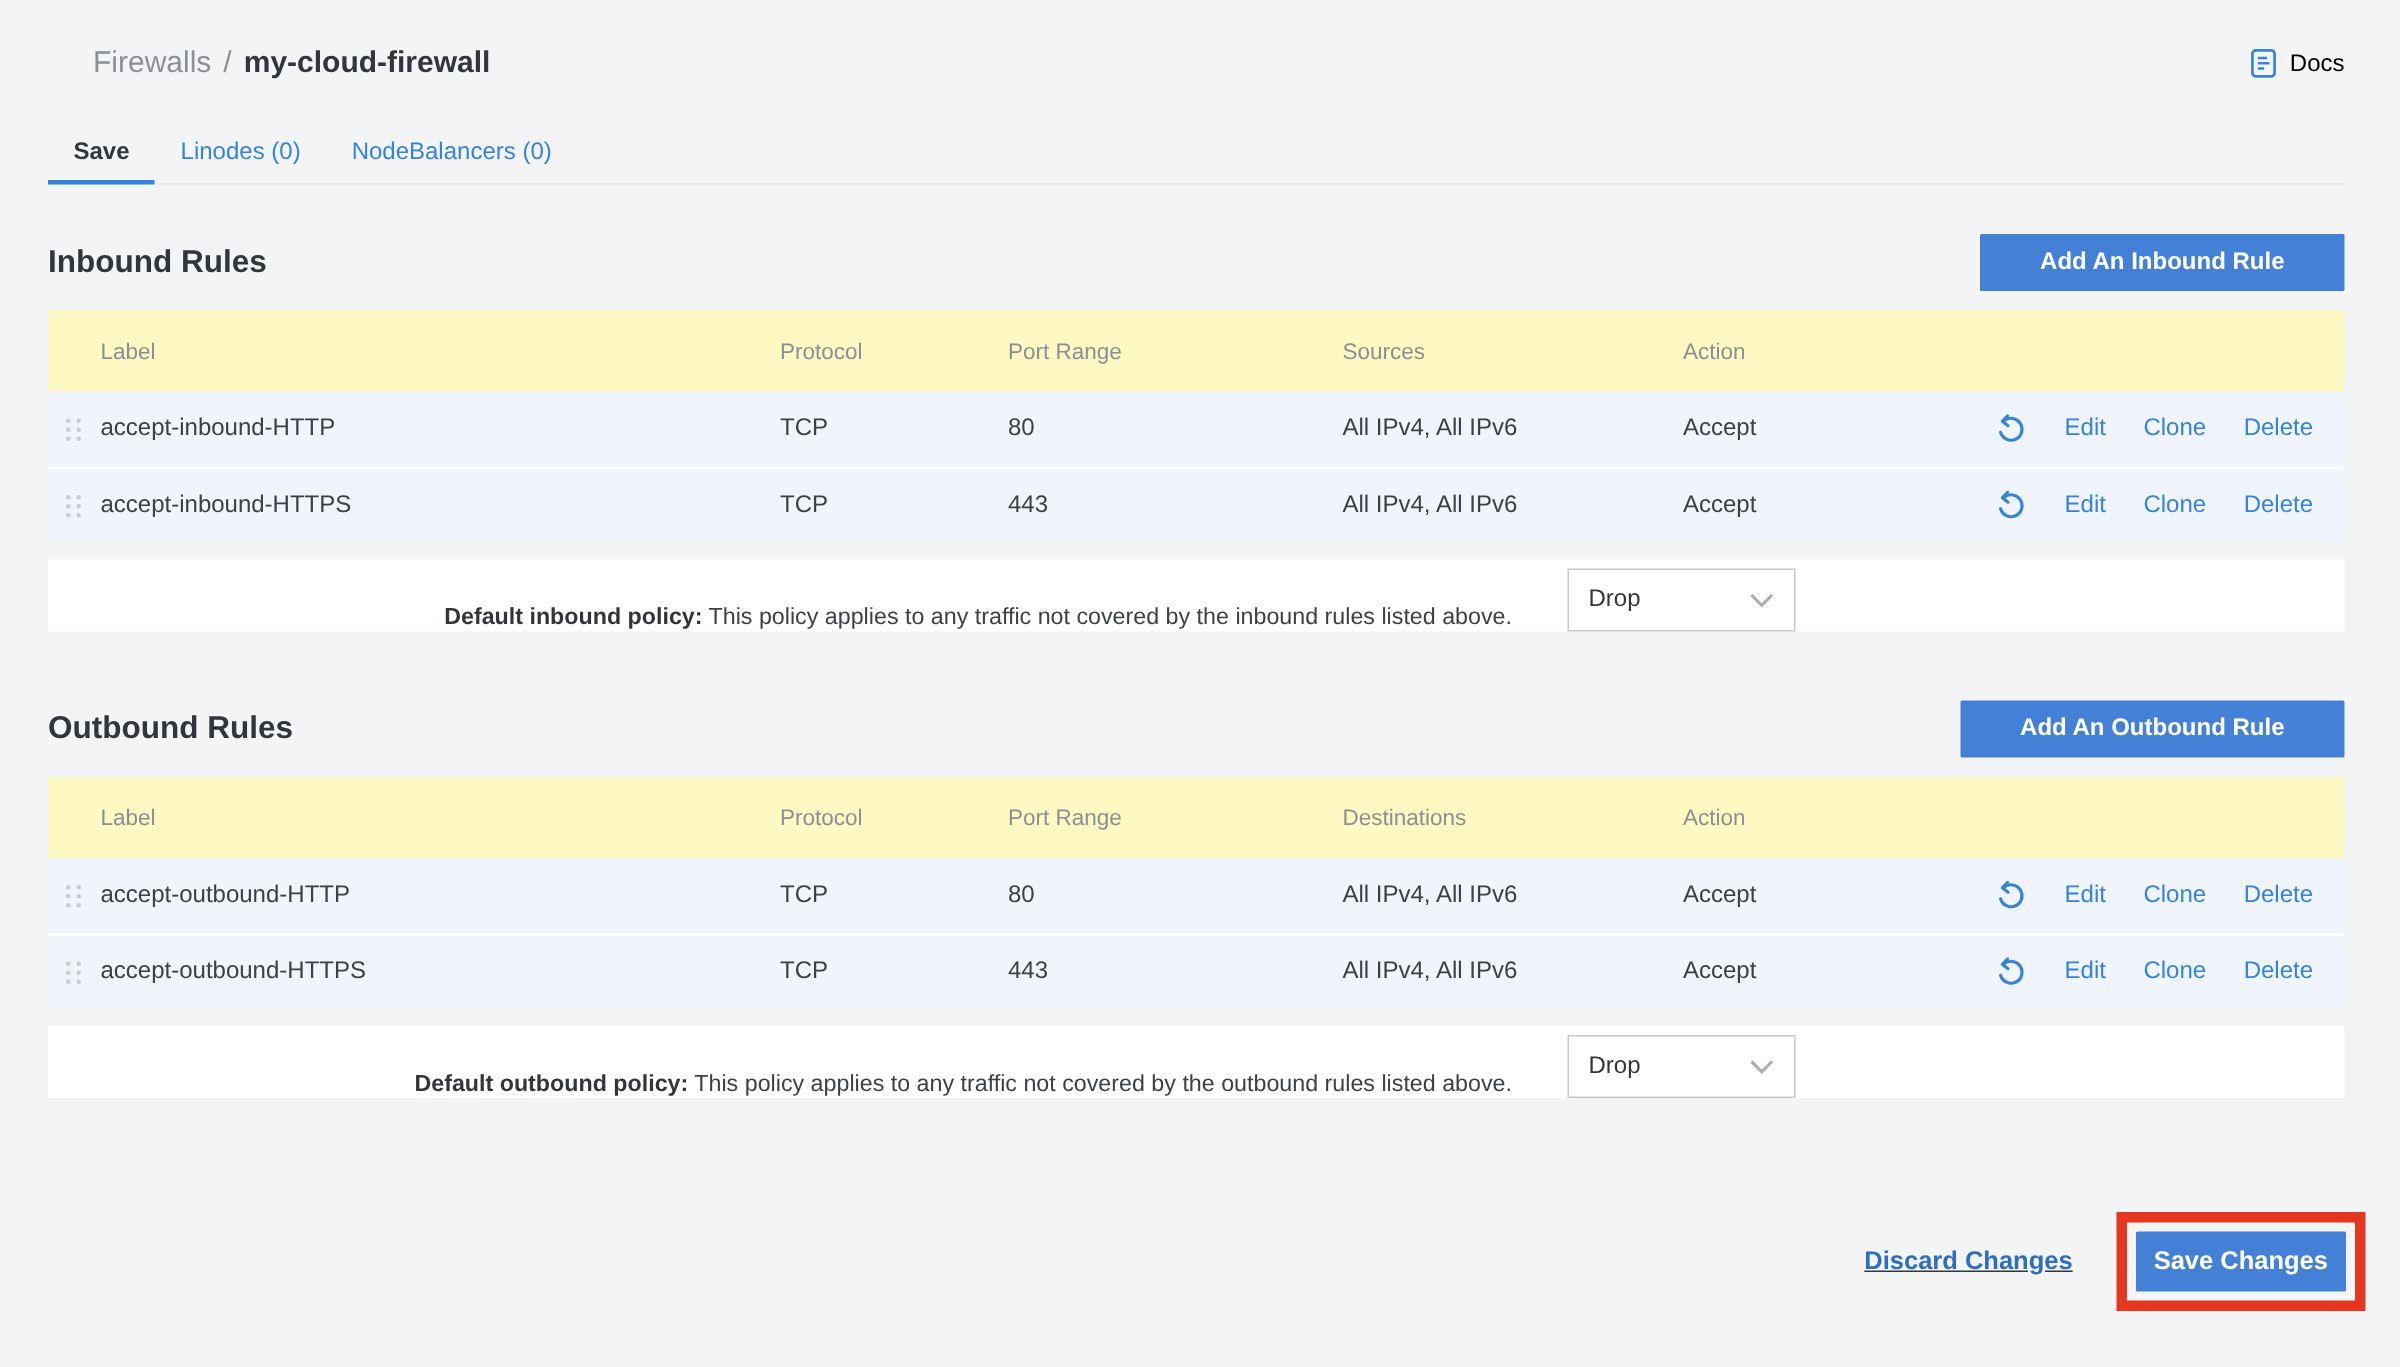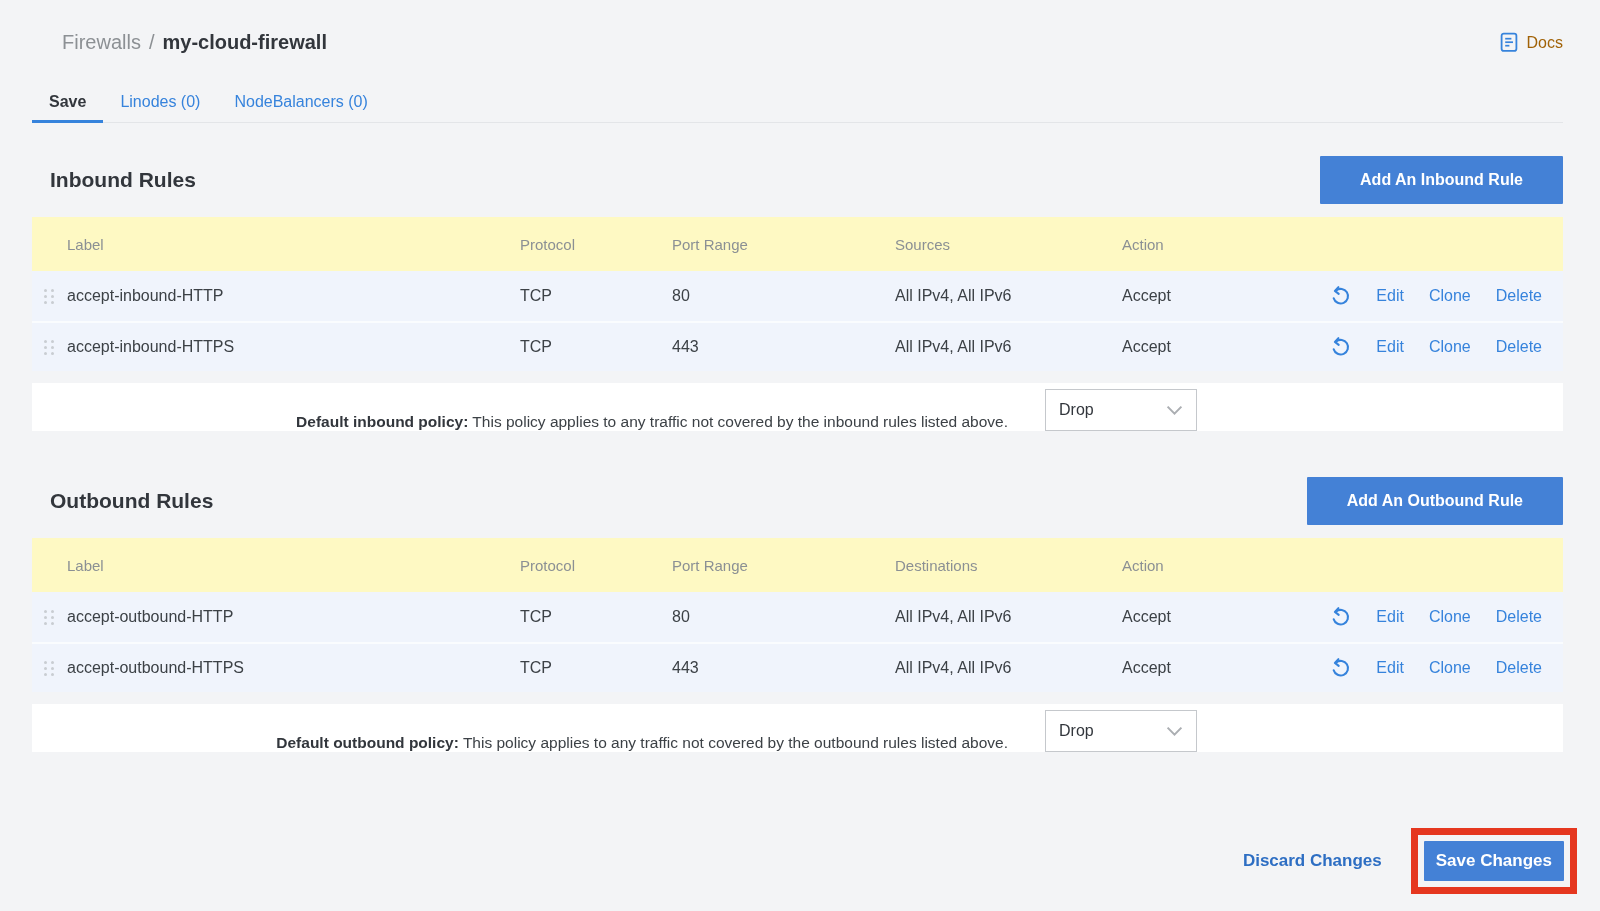--- a/index.html
+++ b/index.html
@@ -10,37 +10,37 @@
     font-family:"Liberation Sans","DejaVu Sans",sans-serif;
     color:#32363c;
   }
   .wrap { margin-left:32px; width:1531px; }
 
   
   .topbar { display:flex; justify-content:space-between; align-items:center; padding-top:31px;margin-left:30px; }
   .breadcrumb { display:flex; align-items:baseline; gap:8px; font-size:20px; color:#8c9094; }
   .crumb-link { color:#8c9094; text-decoration:none; cursor:pointer; }
   .crumb-current { color:#32363c; font-weight:700; }
-  .docs { display:flex; align-items:center; gap:8px; color:#a16207; font-size:16px; text-decoration:none; cursor:pointer; }
+  .docs { display:flex; align-items:center; gap:8px; color:#000000; font-size:16px; text-decoration:none; cursor:pointer; }
   .docs svg { display:block; }
 
   
   .tabs { display:flex; margin-top:27px; border-bottom:1px solid #e3e5e8; }
   .tab { position:relative; height:41px; padding:0 17px; display:flex; align-items:center;
          font-size:16px; color:#3683dc; cursor:pointer; }
   .tab.active { color:#32363c; font-weight:700; }
   .tab.active::after { content:""; position:absolute; left:0; right:0; bottom:-1px; height:3px; background:#3683dc; }
 
   
-  .sec-head { display:flex; justify-content:space-between; align-items:center; margin-top:33px;margin-left:18px; }
+  .sec-head { display:flex; justify-content:space-between; align-items:center; margin-top:33px; }
   .sec-head.outbound { margin-top:46px; }
   .sec-head h2 { margin:0; font-size:21px; font-weight:700; }
   .btn { background:#4481d6; color:#fff; border:none; border-radius:1px;
          font-family:inherit; font-size:16px; font-weight:700;
-         height:48px; padding:0 40px; cursor:pointer; }
+         height:38px; padding:0 40px; cursor:pointer; }
 
   
   .table { margin-top:13px; }
   .thead { display:flex; align-items:center; height:54px; background:#fef9c3; color:#8b9094; font-size:15px; }
   .row { display:flex; align-items:center; height:50px; background:#f0f4fc; font-size:16px; color:#3c4146; }
   .row + .row { border-top:2px solid #fafcfe; }
   .c-handle { width:35px; padding-left:12px; display:flex; align-items:center; }
   .c-label  { width:453px; }
   .c-proto  { width:152px; }
   .c-port   { width:223px; }
@@ -56,21 +56,21 @@
   
   .policy { margin-top:12px; height:48px; background:#fff; display:flex; align-items:flex-end;
             justify-content:flex-end; gap:37px; padding-right:366px; font-size:15.5px; color:#3c4146; }
   .policy b { color:#32363c; }
   .select { width:152px; height:42px; border:1px solid #c5c8cc; background:#fff;
             display:flex; align-items:center; justify-content:space-between;
             padding:0 13px; font-size:16px; color:#32363c; cursor:pointer; }
   .chev { display:flex; align-items:center; }
 
   
-  .footer { display:flex; align-items:center; justify-content:flex-end; gap:29px; margin-top:76px; }
+  .footer { display:flex; align-items:center; justify-content:flex-end; gap:29px; margin-top:76px;text-decoration:underline; }
   .discard { color:#2d6ec3; font-size:17px; font-weight:700; text-decoration:none; cursor:pointer; }
   .annot { border:7px solid #e5371f; padding:6px; margin-right:-14px; font-size:0; }
   .btn.save { height:40px; font-size:17px; padding:0 12px; }
 </style>
 </head>
 <body>
 
 <div class="wrap">
 
   <div class="topbar">

